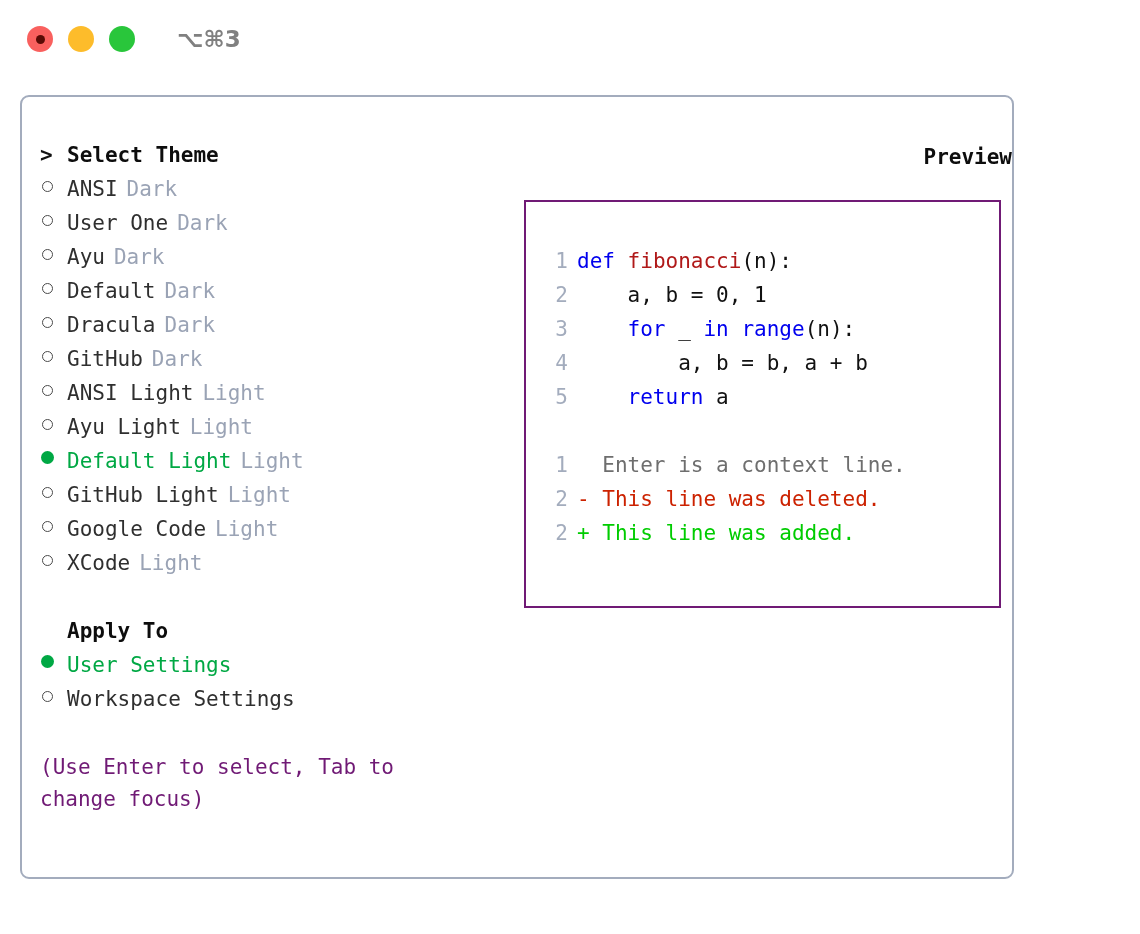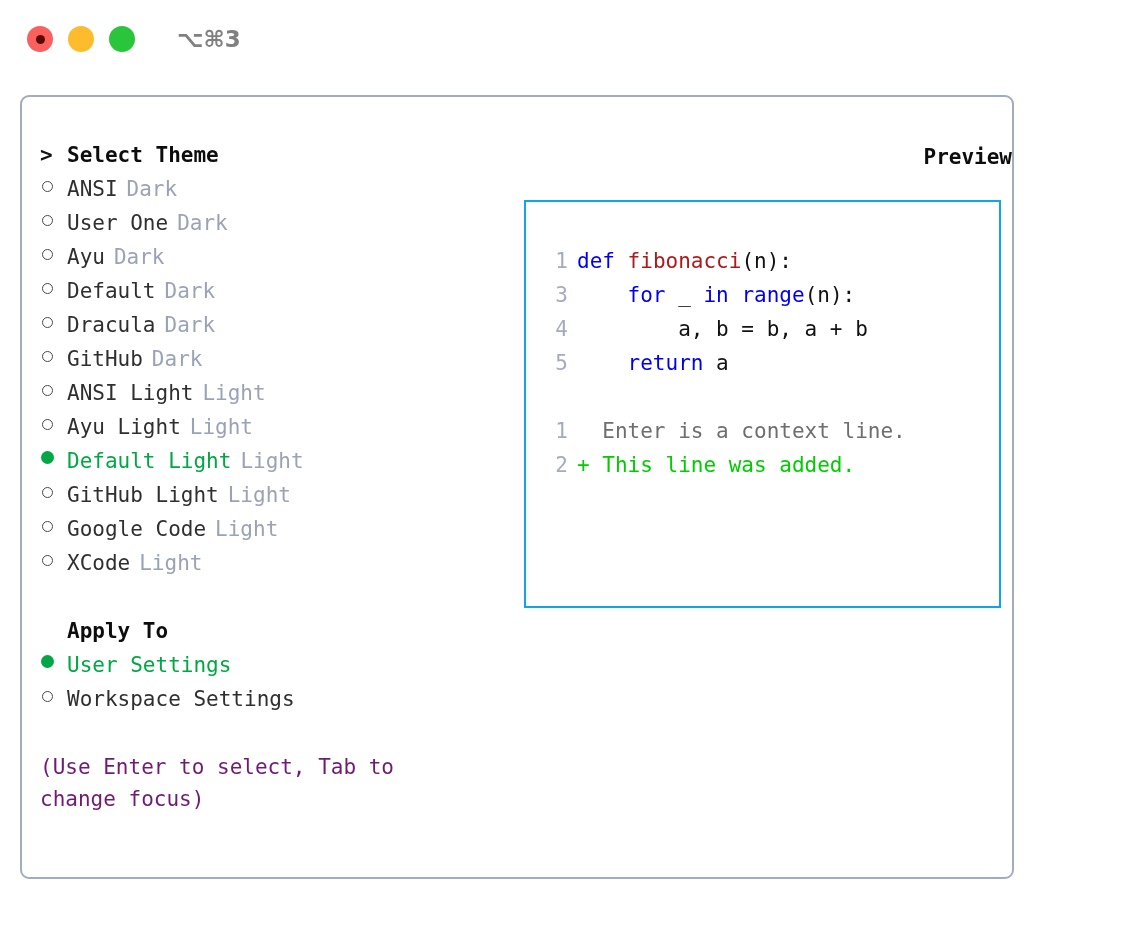--- a/index.html
+++ b/index.html
@@ -149,21 +149,21 @@
     font-weight: bold;
     color: #0d0d0d;
     height: 34px;
     line-height: 28px;
     text-align: right;
   }
   #preview-box {
     margin-top: 23px;
     width: 477px;
     height: 408px;
-    border: 2px solid #0ea5e9;
+    border: 2px solid #701a75;
     box-sizing: border-box;
     padding: 42px 0 0 16px;
     background: #ffffff;
   }
   .code-line {
     font-size: 21px;
     height: 34px;
     line-height: 34px;
     white-space: pre;
   }
@@ -232,26 +232,28 @@
         </div>
 
       <div id="hint">(Use Enter to select, Tab to change focus)</div>
     </div>
 
     <div id="right-col">
       <div id="preview-title">Preview</div>
       <div id="preview-box">
         <div id="code-block">
             <div class="code-line"><span class="lnum">1</span><span class="kw">def</span><span class="plain"> </span><span class="fn">fibonacci</span><span class="plain">(n):</span></div>
+            <div class="code-line"><span class="lnum">2</span><span class="plain">    a, b = 0, 1</span></div>
             <div class="code-line"><span class="lnum">3</span><span class="plain">    </span><span class="kw">for</span><span class="plain"> _ </span><span class="kw">in</span><span class="plain"> </span><span class="kw">range</span><span class="plain">(n):</span></div>
             <div class="code-line"><span class="lnum">4</span><span class="plain">        a, b = b, a + b</span></div>
             <div class="code-line"><span class="lnum">5</span><span class="plain">    </span><span class="kw">return</span><span class="plain"> a</span></div>
           </div>
         <div class="gap"></div>
         <div id="diff-block">
             <div class="code-line"><span class="lnum">1</span><span class="ctx">  Enter is a context line.</span></div>
+            <div class="code-line"><span class="lnum">2</span><span class="del">- This line was deleted.</span></div>
             <div class="code-line"><span class="lnum">2</span><span class="add">+ This line was added.</span></div>
           </div>
       </div>
     </div>
 
   </div>
 </div>
 
 </body></html>

